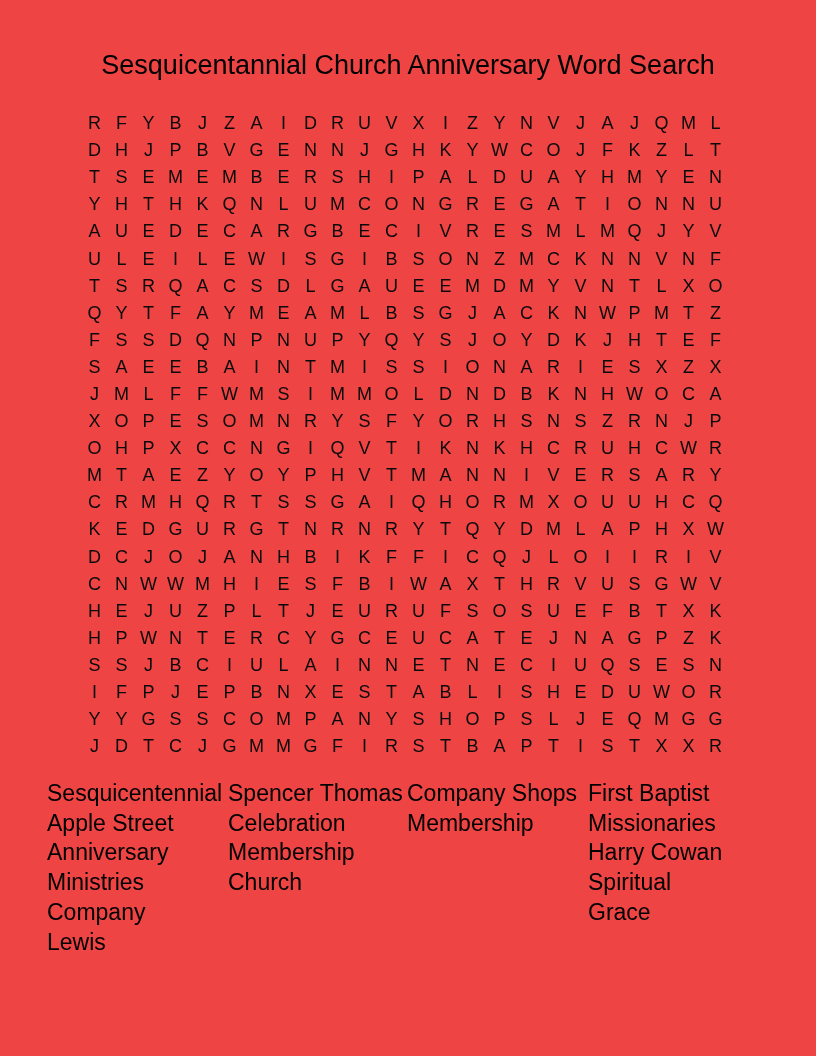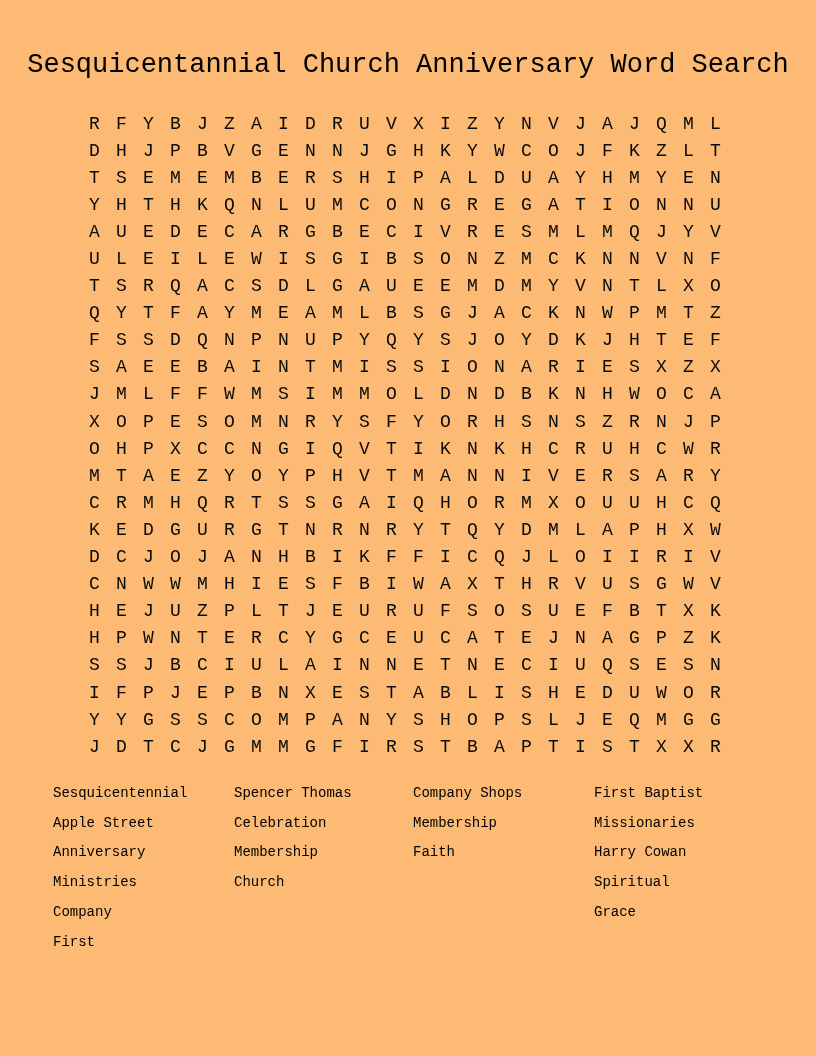--- a/index.html
+++ b/index.html
@@ -7,22 +7,21 @@
     width: 816px; height: 1056px;
     background: #ffffff;
     font-family: "Liberation Sans", sans-serif;
     color: #000000;
     position: relative;
     overflow: hidden;
   }
   .page {
     position: absolute;
     width: 816px; height: 1056px;
-    background: #fdba74;
-    font-family: Liberation Mono, monospace;
+    background: #ef4444;
   }
   .title {
     position: absolute;
     top: 51px;
     left: 0;
     width: 816px;
     text-align: center;
     font-size: 27px;
     font-weight: 400;
     letter-spacing: 0px;
@@ -54,25 +53,24 @@
   }
   .word-col {
     position: absolute;
     top: 0;
   }
   .word-col.c0 { left: 47px; }
   .word-col.c1 { left: 228px; }
   .word-col.c2 { left: 407px; }
   .word-col.c3 { left: 588px; }
   .word {
-    font-size: 14px;
+    font-size: 23px;
     line-height: 29.7px;
     white-space: nowrap;
     color: #000000;
-    margin-left: 6px;
   }
 </style>
 </head>
 <body>
 
 <div class="page">
 
   <h1 class="title">Sesquicentannial Church Anniversary Word Search</h1>
 
   <div class="grid">
@@ -654,32 +652,31 @@
       <span class="cell">R</span>
     </div>
 
   <div class="words">
     <div class="word-col c0">
         <div class="word">Sesquicentennial</div>
         <div class="word">Apple Street</div>
         <div class="word">Anniversary</div>
         <div class="word">Ministries</div>
         <div class="word">Company</div>
-        <div class="word">First</div>
+        <div class="word">Lewis</div>
       </div>
     <div class="word-col c1">
         <div class="word">Spencer Thomas</div>
         <div class="word">Celebration</div>
         <div class="word">Membership</div>
         <div class="word">Church</div>
       </div>
     <div class="word-col c2">
         <div class="word">Company Shops</div>
         <div class="word">Membership</div>
-        <div class="word">Faith</div>
       </div>
     <div class="word-col c3">
         <div class="word">First Baptist</div>
         <div class="word">Missionaries</div>
         <div class="word">Harry Cowan</div>
         <div class="word">Spiritual</div>
         <div class="word">Grace</div>
       </div>
   </div>
 

